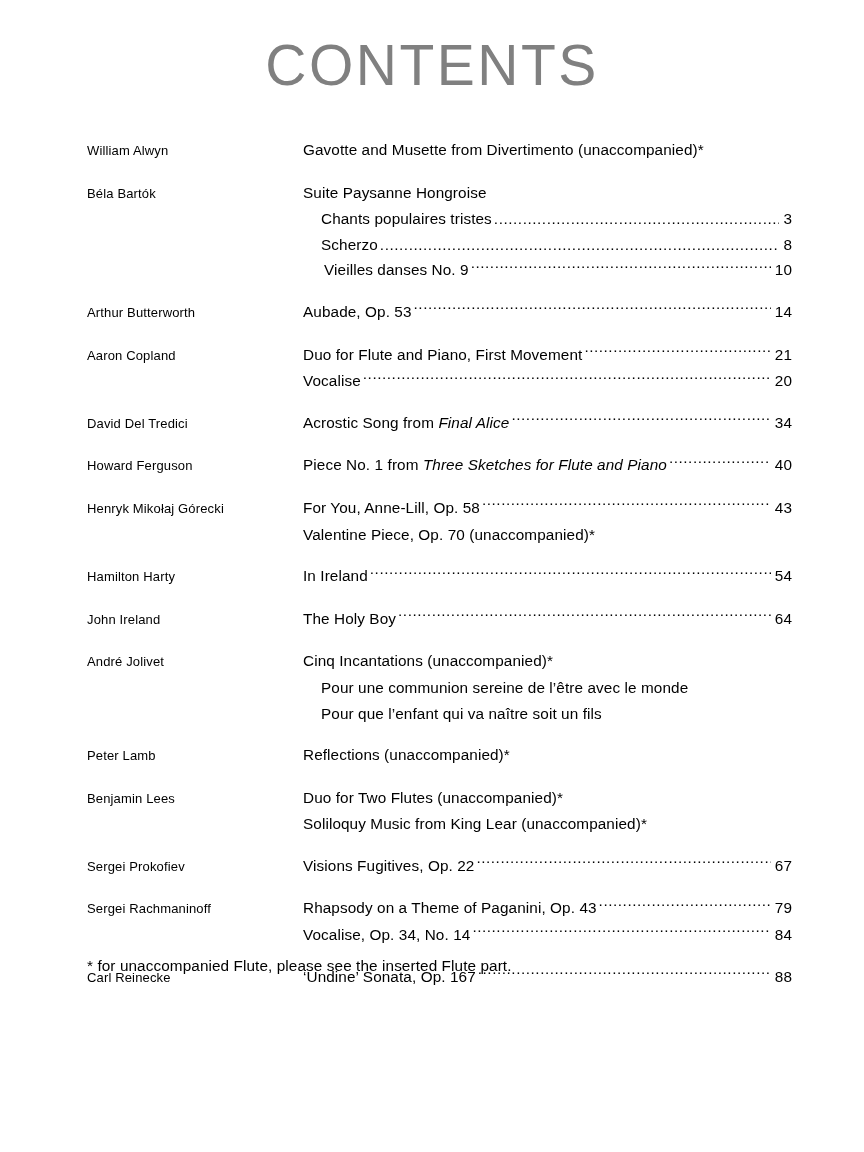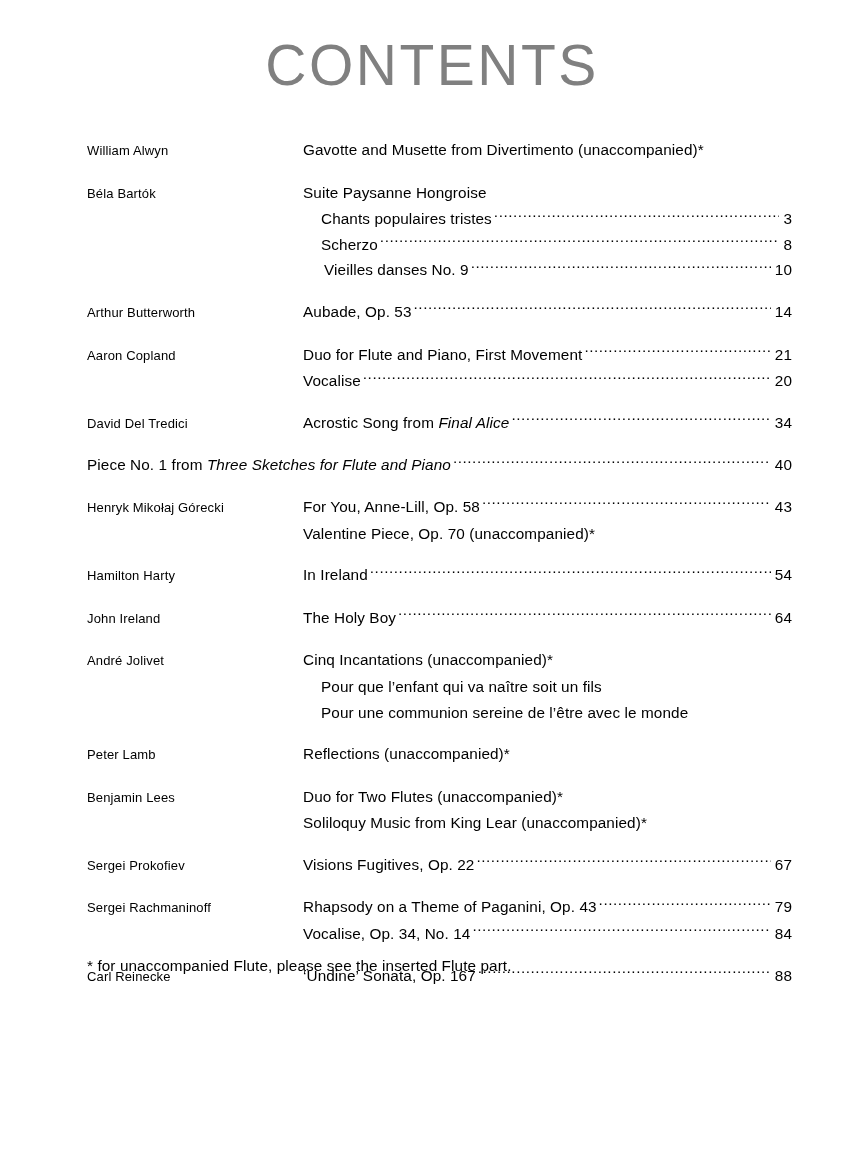--- a/index.html
+++ b/index.html
@@ -109,21 +109,21 @@
   .pagenum {
     flex: 0 0 auto;
     font-size: 15.3px;
     letter-spacing: 0.1px;
     text-align: right;
     padding-left: 3px;
     white-space: nowrap;
   }
 
   
-  .sub .workcell { padding-left: 18px; }
+  .sub .workcell { padding-left: 18px; align-items: flex-end; }
   .sub2 .workcell { padding-left: 21px; }
   .noleader .workcell { flex: 1 1 auto; }
 
   
   .footnote {
     position: absolute;
     top: 957px;
     left: 87px;
     font-size: 15.3px;
     letter-spacing: 0.1px;
@@ -213,20 +213,21 @@
           <div class="composer">David Del Tredici</div>
           <div class="workcell">
             <span class="worktext">Acrostic Song from <em>Final Alice</em></span>
             <span class="leader"></span>
           </div>
           <div class="pagenum">34</div>
         </div>
       </div>
       <div class="group">
         <div class="entry-row">
+          <div class="composer">Howard Ferguson</div>
           <div class="workcell">
             <span class="worktext">Piece No. 1 from <em>Three Sketches for Flute and Piano</em></span>
             <span class="leader"></span>
           </div>
           <div class="pagenum">40</div>
         </div>
       </div>
       <div class="group">
         <div class="entry-row">
           <div class="composer">Henryk Mikołaj Górecki</div>
@@ -268,31 +269,31 @@
         <div class="entry-row noleader">
           <div class="composer">André Jolivet</div>
           <div class="workcell">
             <span class="worktext">Cinq Incantations (unaccompanied)*</span>
           </div>
           <div class="pagenum"></div>
         </div>
         <div class="entry-row sub noleader">
           <div class="composer"></div>
           <div class="workcell">
+            <span class="worktext">Pour une communion sereine de l’être avec le monde</span>
+          </div>
+          <div class="pagenum"></div>
+        </div>
+        <div class="entry-row sub noleader">
+          <div class="composer"></div>
+          <div class="workcell">
             <span class="worktext">Pour que l’enfant qui va naître soit un fils</span>
           </div>
           <div class="pagenum"></div>
         </div>
-        <div class="entry-row sub noleader">
-          <div class="composer"></div>
-          <div class="workcell">
-            <span class="worktext">Pour une communion sereine de l’être avec le monde</span>
-          </div>
-          <div class="pagenum"></div>
-        </div>
       </div>
       <div class="group">
         <div class="entry-row noleader">
           <div class="composer">Peter Lamb</div>
           <div class="workcell">
             <span class="worktext">Reflections (unaccompanied)*</span>
           </div>
           <div class="pagenum"></div>
         </div>
       </div>

